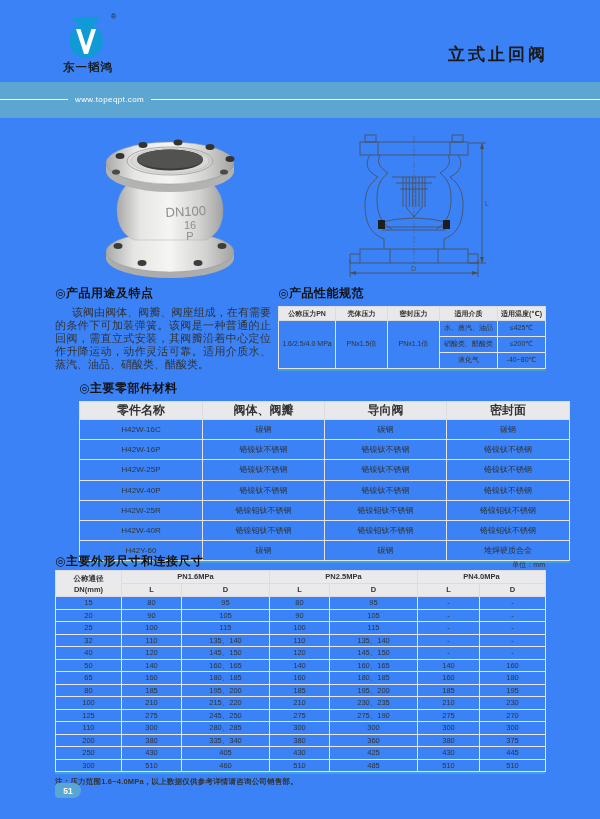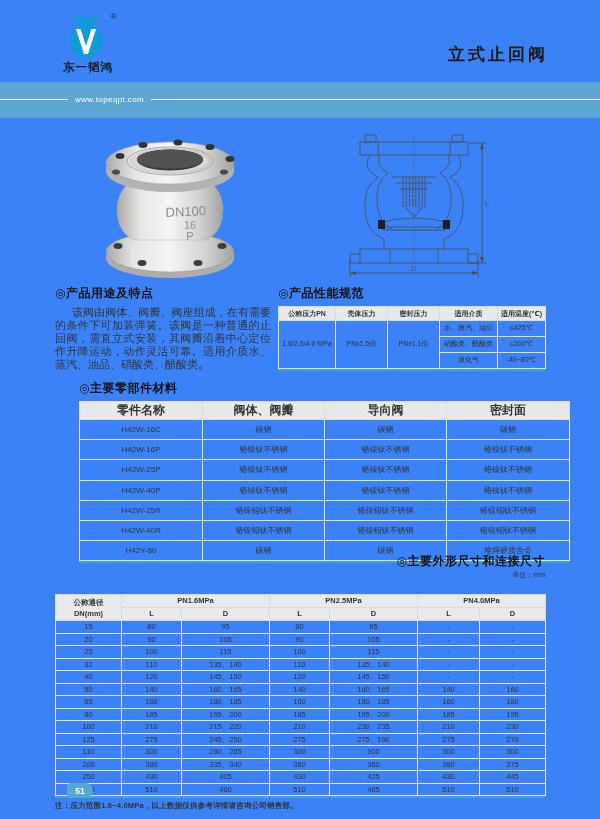--- a/index.html
+++ b/index.html
@@ -33,28 +33,28 @@
 
   .performance{position:absolute;left:278px;top:285px;width:267px;}
   .perf th{background:#E9E9EB;font-size:7px;font-weight:bold;height:13px;border:1px solid #dcdcde;}
   .perf td{font-size:7px;height:15px;border:1px solid #e4e4e6;line-height:8.5px;}
 
   .materials{position:absolute;left:55px;top:380px;width:490px;padding-left:24px;}
   .mat th{background:#E9E9EB;font-size:12px;font-weight:bold;height:17px;border:1px solid #dcdcde;}
   .mat td{font-size:8px;height:19.2px;border:1px solid #e4e4e6;}
 
   .dims{position:absolute;left:55px;top:553px;width:490px;}
-  .dims-head{display:flex;justify-content:space-between;align-items:flex-end;flex-direction:column;}
+  .dims-head{display:flex;justify-content:space-between;align-items:flex-end;}
   .unit{font-size:7px;color:#333;}
   .dim th{background:#EAEAEC;font-size:7.5px;font-weight:bold;height:12px;border:1px solid #dcdcde;line-height:12px;}
   .dim td{font-size:7.5px;height:11.5px;line-height:11.5px;border:1px solid #e7e7e9;}
   .dn-th span{display:block;line-height:11px;}
   .note{margin-top:3px;font-size:7.5px;font-weight:bold;color:#333;letter-spacing:.2px;}
 
-  .badge{position:absolute;left:67px;top:783px;width:26px;height:15px;background:#58A6D3;
+  .badge{position:absolute;left:55px;top:783px;width:26px;height:15px;background:#58A6D3;
          border-radius:4px 8px 8px 4px;color:#fff;font-size:8.5px;font-weight:bold;
          display:flex;align-items:center;justify-content:center;}
 </style>
 </head>
 <body>
 
 <div class="page">
 
   <div class="logo">
     <svg class="logo-mark" width="46" height="46" viewBox="0 0 46 46">
@@ -270,21 +270,21 @@
           </tbody>
       </table>
     </div>
   </div>
 
   <div class="dims">
     <div class="dims-head">
       <div class="sec-h">◎主要外形尺寸和连接尺寸</div>
       <div class="unit">单位：mm</div>
     </div>
-    <div class="tbl-wrap" style="margin-top:14px">
+    <div class="tbl-wrap" style="margin-top:0">
       <table class="dim">
         <colgroup>
             <col style="width:66px">
             <col style="width:60px">
             <col style="width:88px">
             <col style="width:60px">
             <col style="width:88px">
             <col style="width:62px">
             <col style="width:66px">
           </colgroup>

